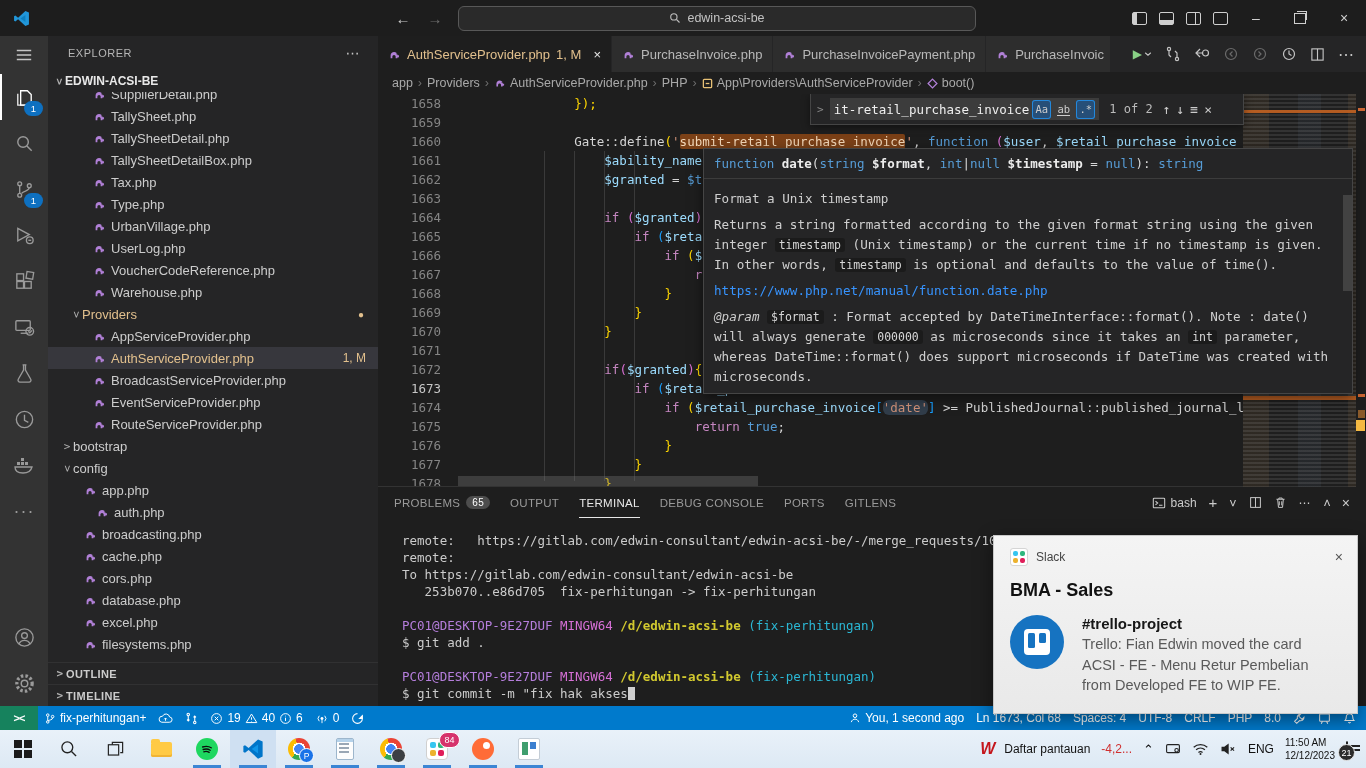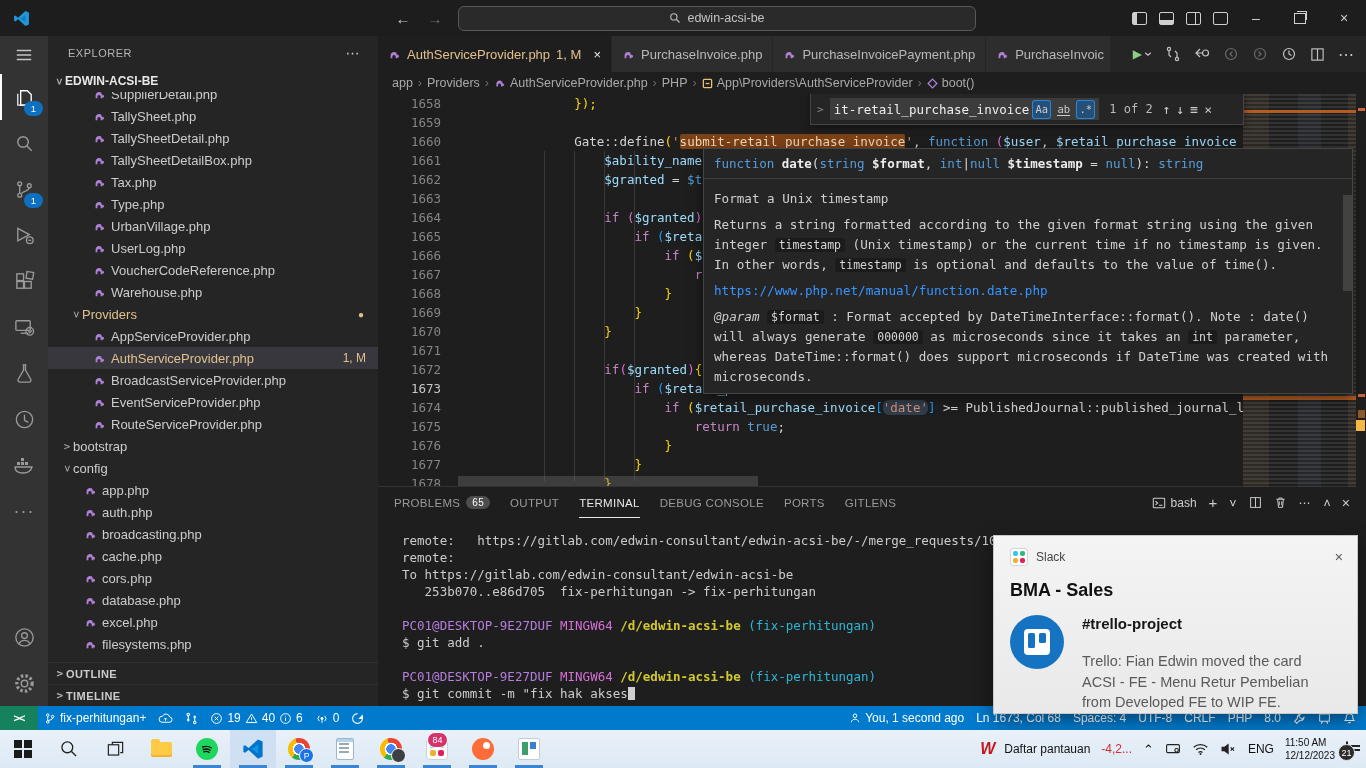--- a/index.html
+++ b/index.html
@@ -117,21 +117,21 @@
   
   .toast{position:absolute;left:993px;top:535px;width:363px;height:177px;background:linear-gradient(180deg,#f4f4f4,#e9e9e9);border:1px solid #c9c9c9;box-shadow:0 6px 18px rgba(0,0,0,.45);z-index:30;color:#1a1a1a}
   .toast-head{display:flex;align-items:center;gap:8px;padding:12px 14px 0 16px;font-size:12px;color:#444444}
   .toast-x{margin-left:auto;color:#555555;font-size:14px}
   .toast-title{font-size:18px;font-weight:700;padding:14px 16px 0;color:#111111}
   .toast-body{display:flex;gap:18px;padding:14px 16px 0}
   .trello-av{width:54px;height:54px;border-radius:50%;background:#1673c1;display:flex;align-items:center;justify-content:center;flex:none}
   .trello-board{width:26px;height:26px;background:#ffffff;border-radius:4px;position:relative}
   .trello-board:before{content:'';position:absolute;left:4px;top:4px;width:7px;height:15px;background:#1673c1;border-radius:1.5px}
   .trello-board:after{content:'';position:absolute;right:4px;top:4px;width:7px;height:10px;background:#1673c1;border-radius:1.5px}
-  .toast-chan{font-size:15px;font-weight:700;color:#171717;margin-bottom:19px}
+  .toast-chan{font-size:15px;font-weight:700;color:#171717;margin-bottom:2px}
   .toast-msg{font-size:14.5px;color:#5a5a5a;line-height:20.5px}
   
   .slackmini{position:relative;width:16px;height:16px;background:#ffffff;border-radius:3px;border:1px solid #d5d5d5}
   .slackmini i{position:absolute;width:5px;height:5px;border-radius:2px}
   .slackmini i:nth-child(1){left:2px;top:2px;background:#36c5f0}
   .slackmini i:nth-child(2){right:2px;top:2px;background:#2eb67d}
   .slackmini i:nth-child(3){left:2px;bottom:2px;background:#ecb22e}
   .slackmini i:nth-child(4){right:2px;bottom:2px;background:#e01e5a}
   
   .taskbar{position:absolute;left:0;bottom:0;width:100%;height:38px;background:linear-gradient(180deg,#e9f1f9,#dde9f4);display:flex;align-items:center;z-index:40}
@@ -148,21 +148,21 @@
   .cbadge.dark{background:#3c4043}
   .notepad{width:16px;height:20px;background:#fdfdfd;border:1px solid #9db6cc;border-radius:2px;position:relative}
   .notepad:before{content:'';position:absolute;left:2px;top:4px;width:10px;height:1.5px;background:#9aa7b5;box-shadow:0 4px 0 #9aa7b5,0 8px 0 #9aa7b5}
   .notepad:after{content:'';position:absolute;left:0;top:0;width:100%;height:3px;background:#b5d2ea}
   .slacktk{position:relative;width:20px;height:20px;background:#ffffff;border-radius:4px;border:1px solid #d0d0d0}
   .slacktk i{position:absolute;width:6px;height:6px;border-radius:2px}
   .slacktk i:nth-child(1){left:3px;top:3px;background:#36c5f0}
   .slacktk i:nth-child(2){right:3px;top:3px;background:#2eb67d}
   .slacktk i:nth-child(3){left:3px;bottom:3px;background:#ecb22e}
   .slacktk i:nth-child(4){right:3px;bottom:3px;background:#e01e5a}
-  .appbadge{position:absolute;right:12px;top:2px;min-width:15px;height:14px;border-radius:8px;background:#d6336c;color:#fff;font-size:9px;display:flex;align-items:center;justify-content:center;padding:0 2px;border:1px solid #fff;z-index:2}
+  .appbadge{position:absolute;right:0;top:2px;min-width:15px;height:14px;border-radius:8px;background:#d6336c;color:#fff;font-size:9px;display:flex;align-items:center;justify-content:center;padding:0 2px;border:1px solid #fff;z-index:2}
   .postman{width:22px;height:22px;border-radius:50%;background:#ff6c37;position:relative}
   .postman:before{content:'';position:absolute;right:4px;top:4px;width:7px;height:7px;border-radius:50%;background:#ffffff}
   .widgetsq{width:20px;height:20px;background:#ffffff;border:1px solid #c4cdd6;border-radius:2px;position:relative}
   .widgetsq:before{content:'';position:absolute;left:3px;top:3px;width:6px;height:13px;background:#3f9e6e}
   .widgetsq:after{content:'';position:absolute;right:3px;top:3px;width:6px;height:7px;background:#3b7fd0}
   .tray{margin-left:auto;display:flex;align-items:center;gap:11px;padding-right:10px;color:#111111;font-size:12px}
   .wlogo{font-weight:900;font-style:italic;color:#c4161c;font-size:16px;letter-spacing:-2px}
   .wval{color:#d03030}
   .clock{text-align:left;font-size:10px;line-height:13.5px;color:#111}
   .notifico{position:relative;width:20px;height:17px;border:1.5px solid #222;border-radius:2px}
@@ -460,21 +460,21 @@
           <span class="tlabel">config</span>
         </div>
         <div class="trow" style="padding-left: 22px;">
           <span class="fi">
             <svg width="13" height="13" viewBox="0 0 16 16">
               <use href="#i-php"></use>
             </svg>
           </span>
           <span class="tlabel">app.php</span>
         </div>
-        <div class="trow" style="padding-left: 22px;">
+        <div class="trow" style="padding-left: 34px;">
           <span class="fi">
             <svg width="13" height="13" viewBox="0 0 16 16">
               <use href="#i-php"></use>
             </svg>
           </span>
           <span class="tlabel">auth.php</span>
         </div>
         <div class="trow" style="padding-left: 22px;">
           <span class="fi">
             <svg width="13" height="13" viewBox="0 0 16 16">

